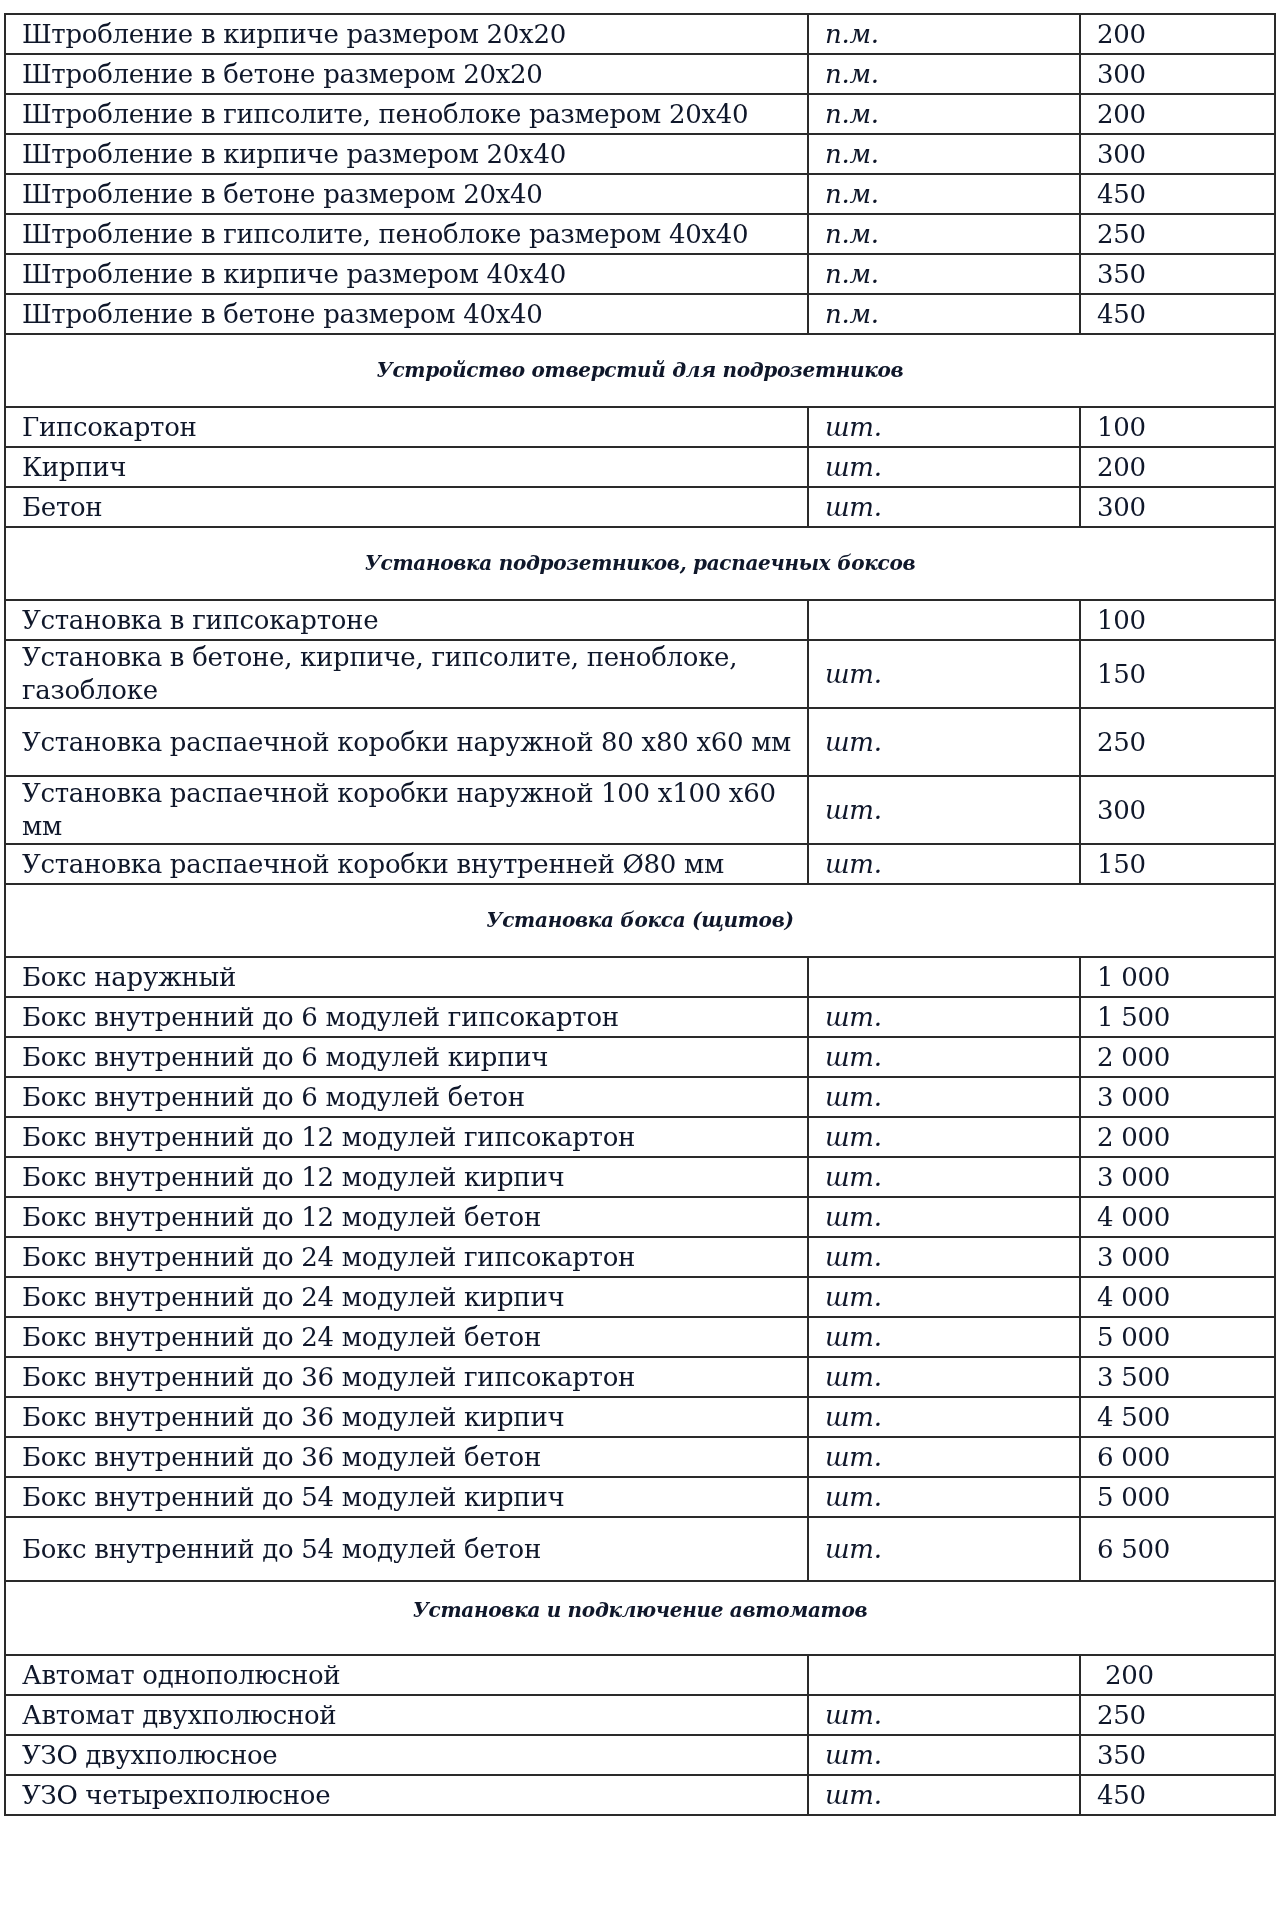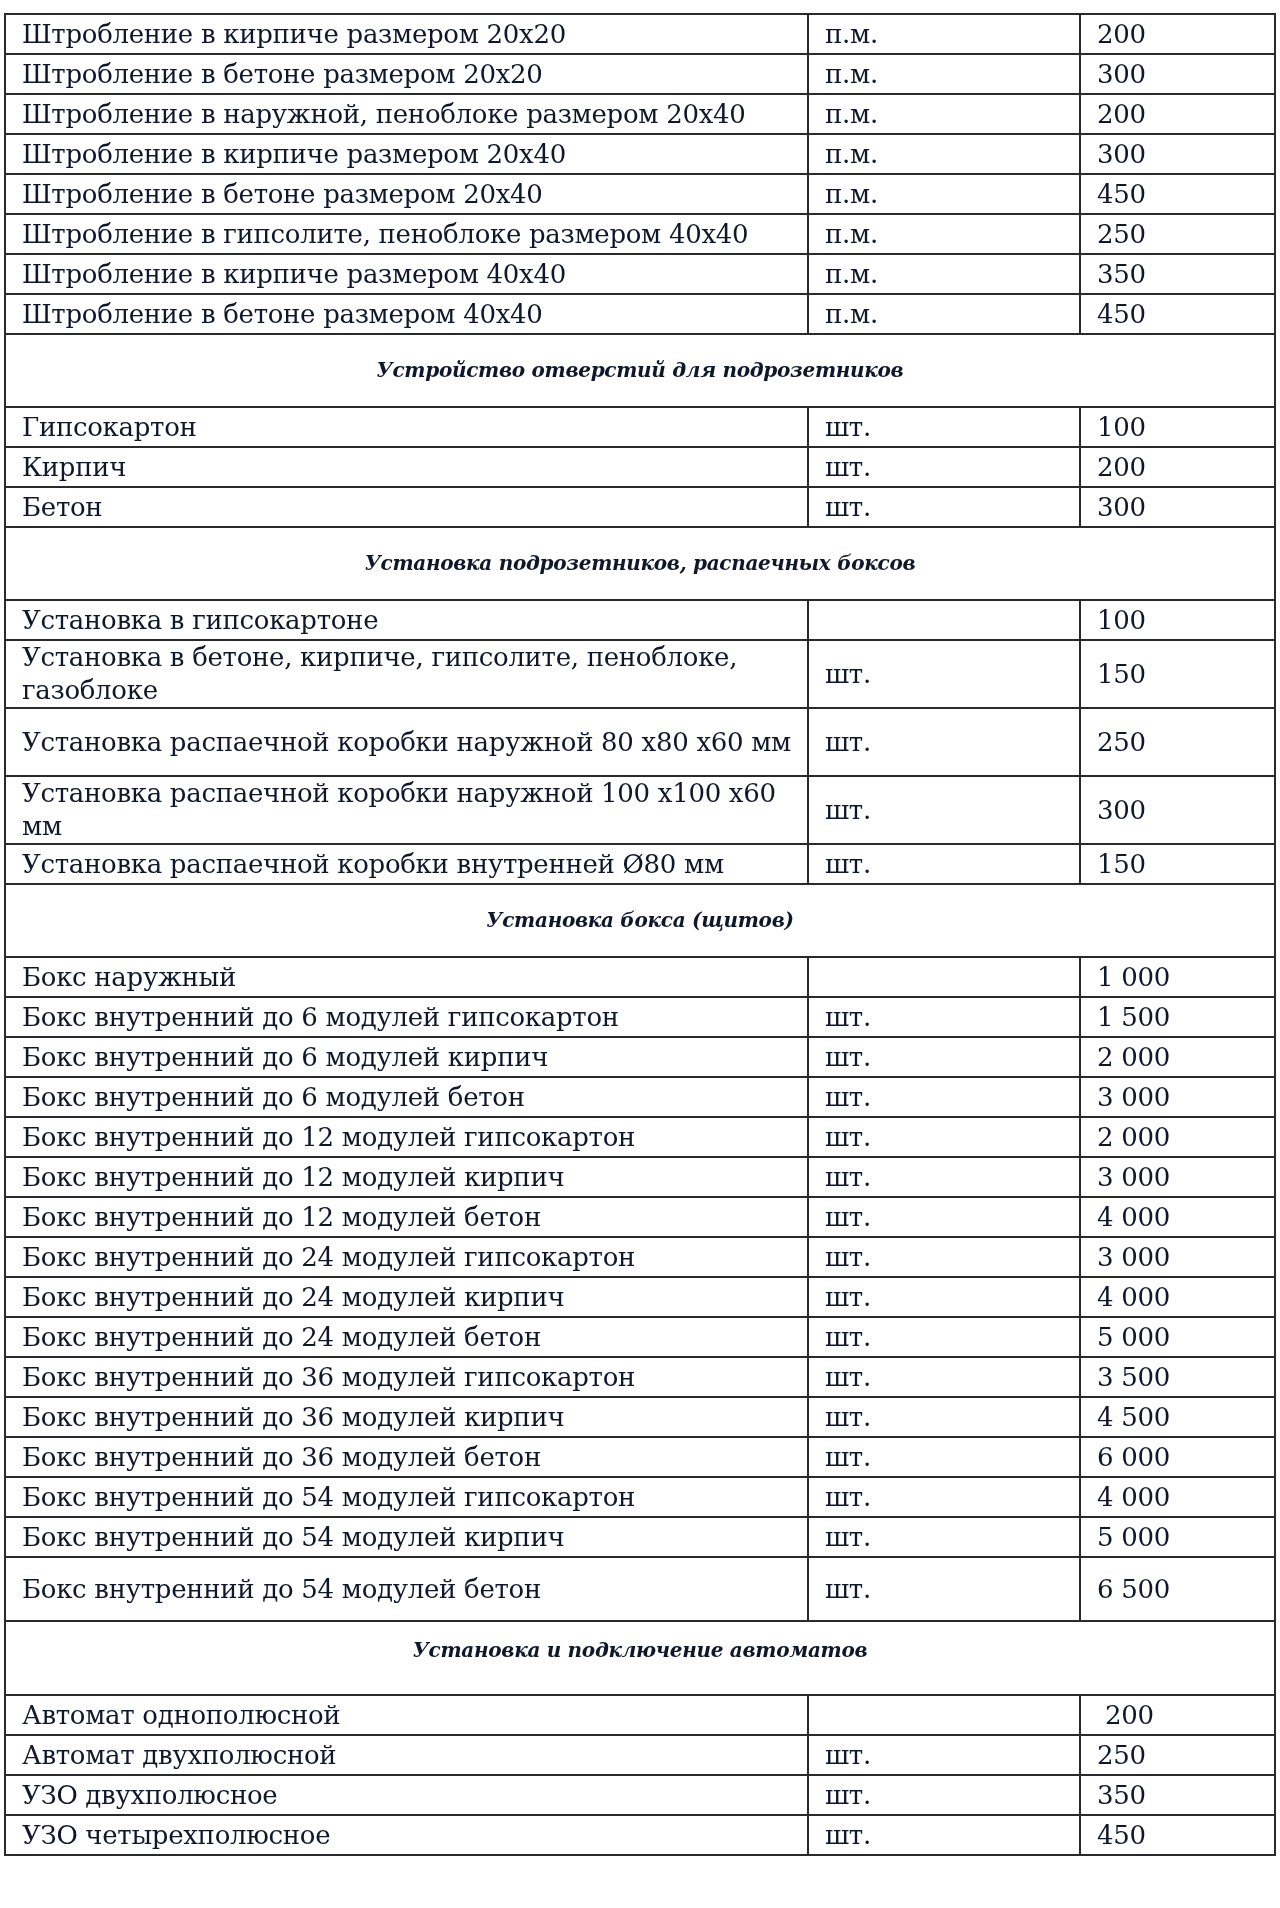--- a/index.html
+++ b/index.html
@@ -20,21 +20,21 @@
     vertical-align: middle;
     letter-spacing: -0.3px;
     overflow: hidden;
   }
   col.c1 { width: 803px; }
   col.c2 { width: 272px; }
   col.c3 { width: 195px; }
   tr.row td { height: 38px; }
   tr.row.tall td { height: 66px; }
   tr.row.xtall td { height: 62px; }
-  td.unit { padding-left: 14px; }
+  td.unit { padding-left: 14px; font-style: italic; }
   td.price { padding-left: 12px; }
   tr.section td {
     text-align: center; padding: 0;
     font-style: italic; font-weight: bold;
     font-size: 20px; height: 71px;
   }
   tr.section.toptext td { vertical-align: top; padding-top: 12px; height: 60px; }
 </style>
 </head>
 <body>
@@ -52,21 +52,21 @@
           <td>Штробление в кирпиче размером 20х20</td>
           <td class="unit">п.м.</td>
           <td class="price">200</td>
         </tr>
     <tr class="row">
           <td>Штробление в бетоне размером 20х20</td>
           <td class="unit">п.м.</td>
           <td class="price">300</td>
         </tr>
     <tr class="row">
-          <td>Штробление в наружной, пеноблоке размером 20х40</td>
+          <td>Штробление в гипсолите, пеноблоке размером 20х40</td>
           <td class="unit">п.м.</td>
           <td class="price">200</td>
         </tr>
     <tr class="row">
           <td>Штробление в кирпиче размером 20х40</td>
           <td class="unit">п.м.</td>
           <td class="price">300</td>
         </tr>
     <tr class="row">
           <td>Штробление в бетоне размером 20х40</td>
@@ -199,25 +199,20 @@
           <td>Бокс внутренний до 36 модулей кирпич</td>
           <td class="unit">шт.</td>
           <td class="price">4 500</td>
         </tr>
     <tr class="row">
           <td>Бокс внутренний до 36 модулей бетон</td>
           <td class="unit">шт.</td>
           <td class="price">6 000</td>
         </tr>
     <tr class="row">
-          <td>Бокс внутренний до 54 модулей гипсокартон</td>
-          <td class="unit">шт.</td>
-          <td class="price">4 000</td>
-        </tr>
-    <tr class="row">
           <td>Бокс внутренний до 54 модулей кирпич</td>
           <td class="unit">шт.</td>
           <td class="price">5 000</td>
         </tr>
     <tr class="row xtall">
           <td>Бокс внутренний до 54 модулей бетон</td>
           <td class="unit">шт.</td>
           <td class="price">6 500</td>
         </tr>
 

